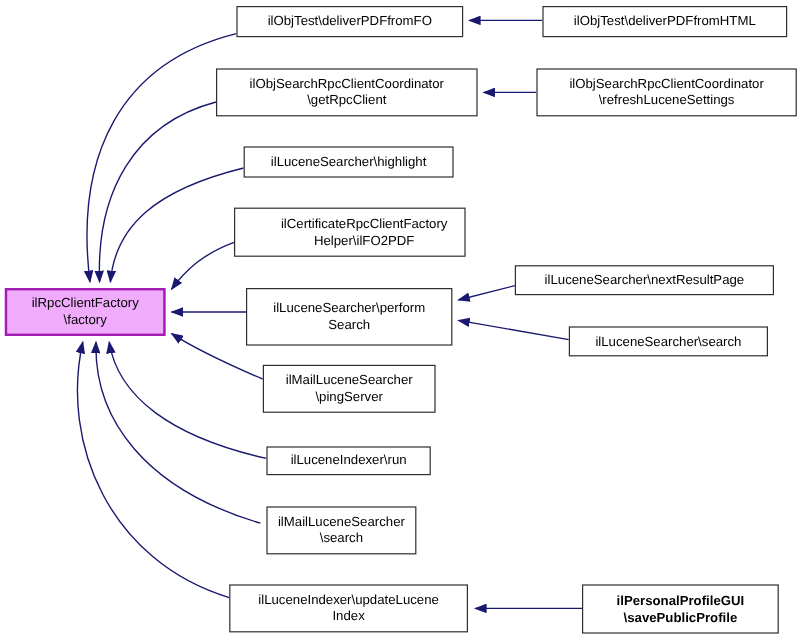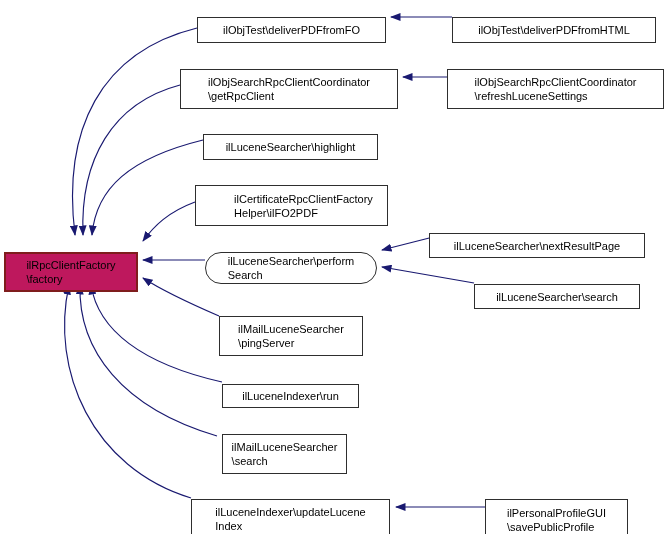--- a/index.html
+++ b/index.html
@@ -21,27 +21,27 @@
     position: absolute;
     box-sizing: border-box;
     background: #ffffff;
     border: 1px solid #2e2e2e;
     color: #000000;
     font-size: 11px;
     line-height: 14px;
     display: flex;
     align-items: center;
     justify-content: center;
+    text-align: center;
     white-space: pre-line;
     cursor: pointer;
-    margin-top: 12px;
   }
   .node.focus {
-    background: #be185d;
-    border: 2px solid #7f1d1d;
+    background: #f0abfc;
+    border: 2px solid #a21caf;
     cursor: default;
   }
   .edge {
     fill: none;
     stroke: #191970;
     stroke-width: 1.15;
   }
 </style>
 </head>
 <body>
@@ -81,34 +81,34 @@
 \getRpcClient</div>
 
   <div class="node" style="left:447px; top:57px; width:217px; height:40px;">ilObjSearchRpcClientCoordinator
 \refreshLuceneSettings</div>
 
   <div class="node" style="left:203px; top:122px; width:175px; height:26px;">ilLuceneSearcher\highlight</div>
 
   <div class="node" style="left:195px; top:173px; width:193px; height:41px;padding-left:24px;">ilCertificateRpcClientFactory
 Helper\ilFO2PDF</div>
 
-  <div class="node" style="left:205px; top:240px; width:172px; height:32px;border-radius:17px;">ilLuceneSearcher\perform
+  <div class="node" style="left:205px; top:240px; width:172px; height:48px;">ilLuceneSearcher\perform
 Search</div>
 
   <div class="node" style="left:429px; top:221px; width:216px; height:25px;">ilLuceneSearcher\nextResultPage</div>
 
   <div class="node" style="left:474px; top:272px; width:166px; height:25px;">ilLuceneSearcher\search</div>
 
   <div class="node" style="left:219px; top:304px; width:144px; height:40px;">ilMailLuceneSearcher
 \pingServer</div>
 
   <div class="node" style="left:222px; top:372px; width:137px; height:24px;">ilLuceneIndexer\run</div>
 
   <div class="node" style="left:222px; top:422px; width:125px; height:40px;">ilMailLuceneSearcher
 \search</div>
 
   <div class="node" style="left:191px; top:487px; width:199px; height:40px;">ilLuceneIndexer\updateLucene
 Index</div>
 
-  <div class="node" style="left:485px; top:487px; width:143px; height:41px;">ilPersonalProfileGUI
+  <div class="node" style="left:485px; top:487px; width:164px; height:41px;font-weight:bold;">ilPersonalProfileGUI
 \savePublicProfile</div>
 
 </div>
 
 </body></html>

